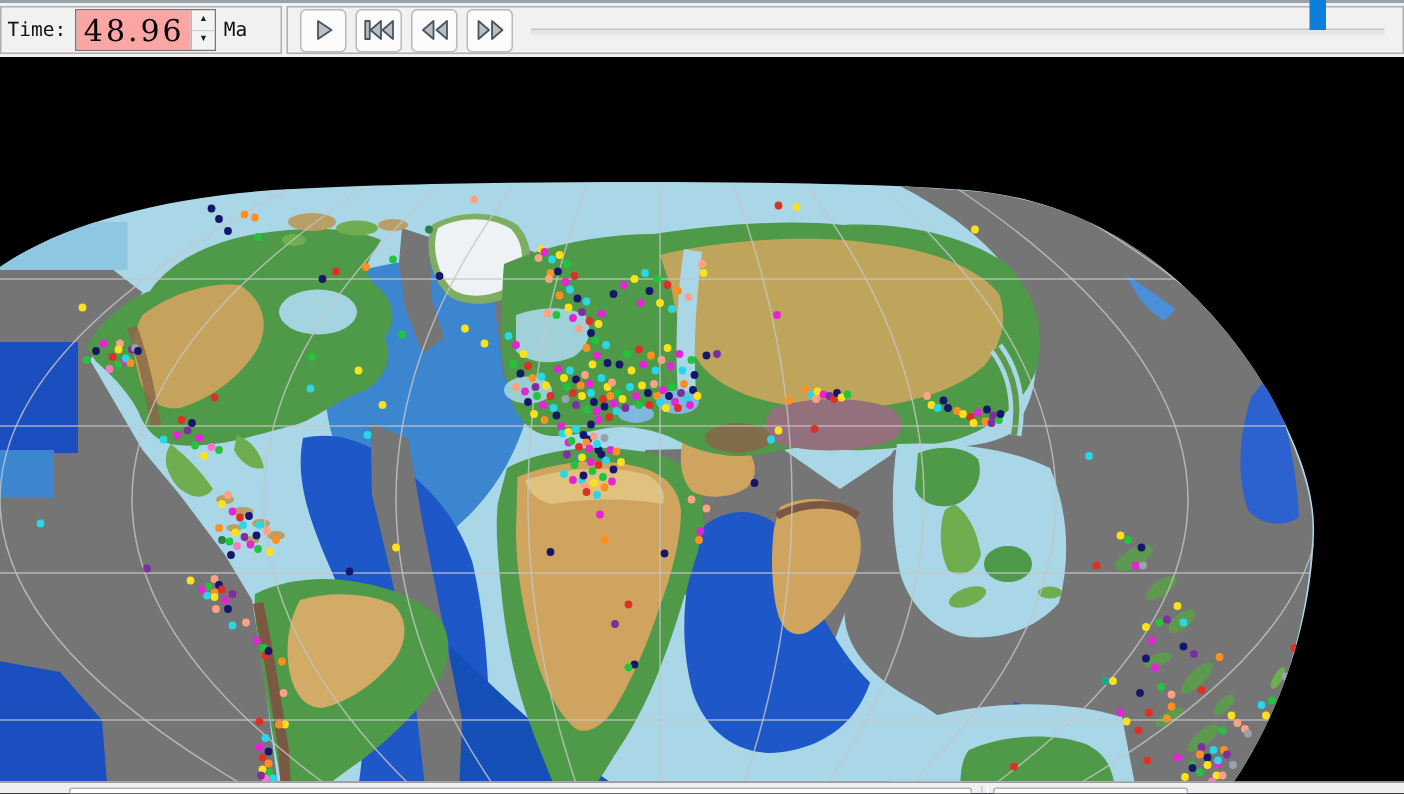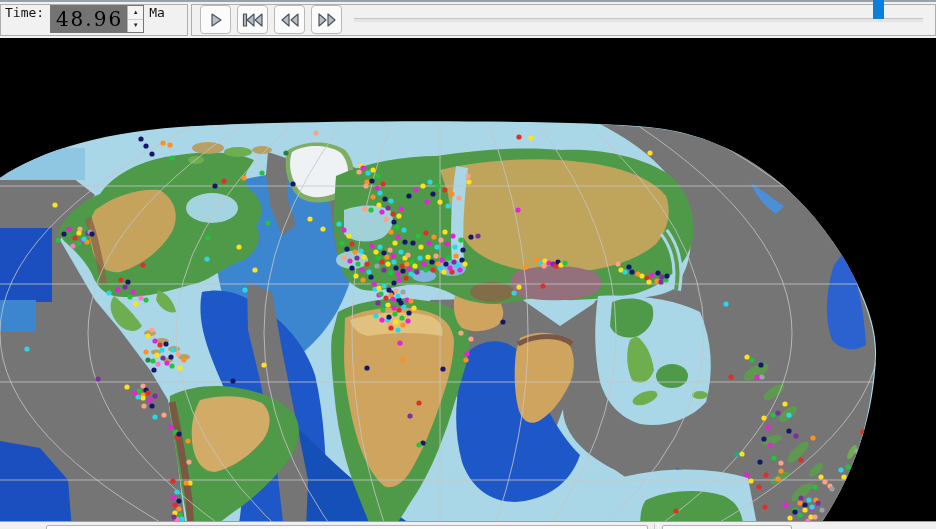--- a/index.html
+++ b/index.html
@@ -1,26 +1,26 @@
 <!DOCTYPE html>
 <html><head>
 <meta charset="utf-8">
 <style>
   html,body{margin:0;padding:0;background:#000;}
   .window{position:relative;width:936px;height:529px;background:#000;overflow:hidden;
           font-family:"DejaVu Sans","Liberation Sans",sans-serif;}
   
   .toolbar{position:absolute;left:0;top:0;width:936px;height:38px;background:#f1f1f1;
            border-top:2px solid #98a0a8;box-sizing:border-box;display:flex;align-items:stretch;}
-  .panel{border:1px solid #aeaeae;background:#f1f1f1;margin:2px 0 2px 0;display:flex;align-items:flex-start;box-sizing:border-box;}
+  .panel{border:1px solid #aeaeae;background:#f1f1f1;margin:2px 0 2px 0;display:flex;align-items:center;box-sizing:border-box;}
   .time-panel{width:188px;margin-left:0;padding:0 4px;}
   .lbl{font-family:"DejaVu Sans Mono","Liberation Mono",monospace;font-size:13px;color:#111;white-space:nowrap;}
   .unit{font-weight:normal;margin-left:5px;}
   .spinbox{display:flex;align-items:stretch;height:26px;margin-left:6px;border:1px solid #767676;background:#fff;}
-  .spin-input{width:72px;border:none;outline:none;background:#737373;text-align:right;padding:0 4px 0 0;
+  .spin-input{width:72px;border:none;outline:none;background:#fca5a5;text-align:right;padding:0 4px 0 0;
               font-family:"DejaVu Serif","Liberation Serif",serif;font-size:20px;letter-spacing:2px;color:#000;}
   .spin-btns{display:flex;flex-direction:column;width:15px;border-left:1px solid #b5b5b5;}
   .spin-btns button{flex:1;border:none;border-bottom:1px solid #cfcfcf;background:#f4f4f4;font-size:6px;line-height:5px;
                     padding:0;color:#222;cursor:pointer;}
   .spin-btns button:last-child{border-bottom:none;}
   .buttons-panel{flex:1;margin-left:3px;margin-right:0;padding:0 8px;}
   .tbtn{width:31px;height:29px;margin-right:6px;background:#fbfbfb;border:1px solid #b9b9b9;border-radius:4px;
         display:flex;align-items:center;justify-content:center;padding:0;cursor:pointer;}
   .tbtn svg{display:block;}
   .glyph{fill:#b9bec5;stroke:#4a545f;stroke-width:1.2;stroke-linejoin:round;}

